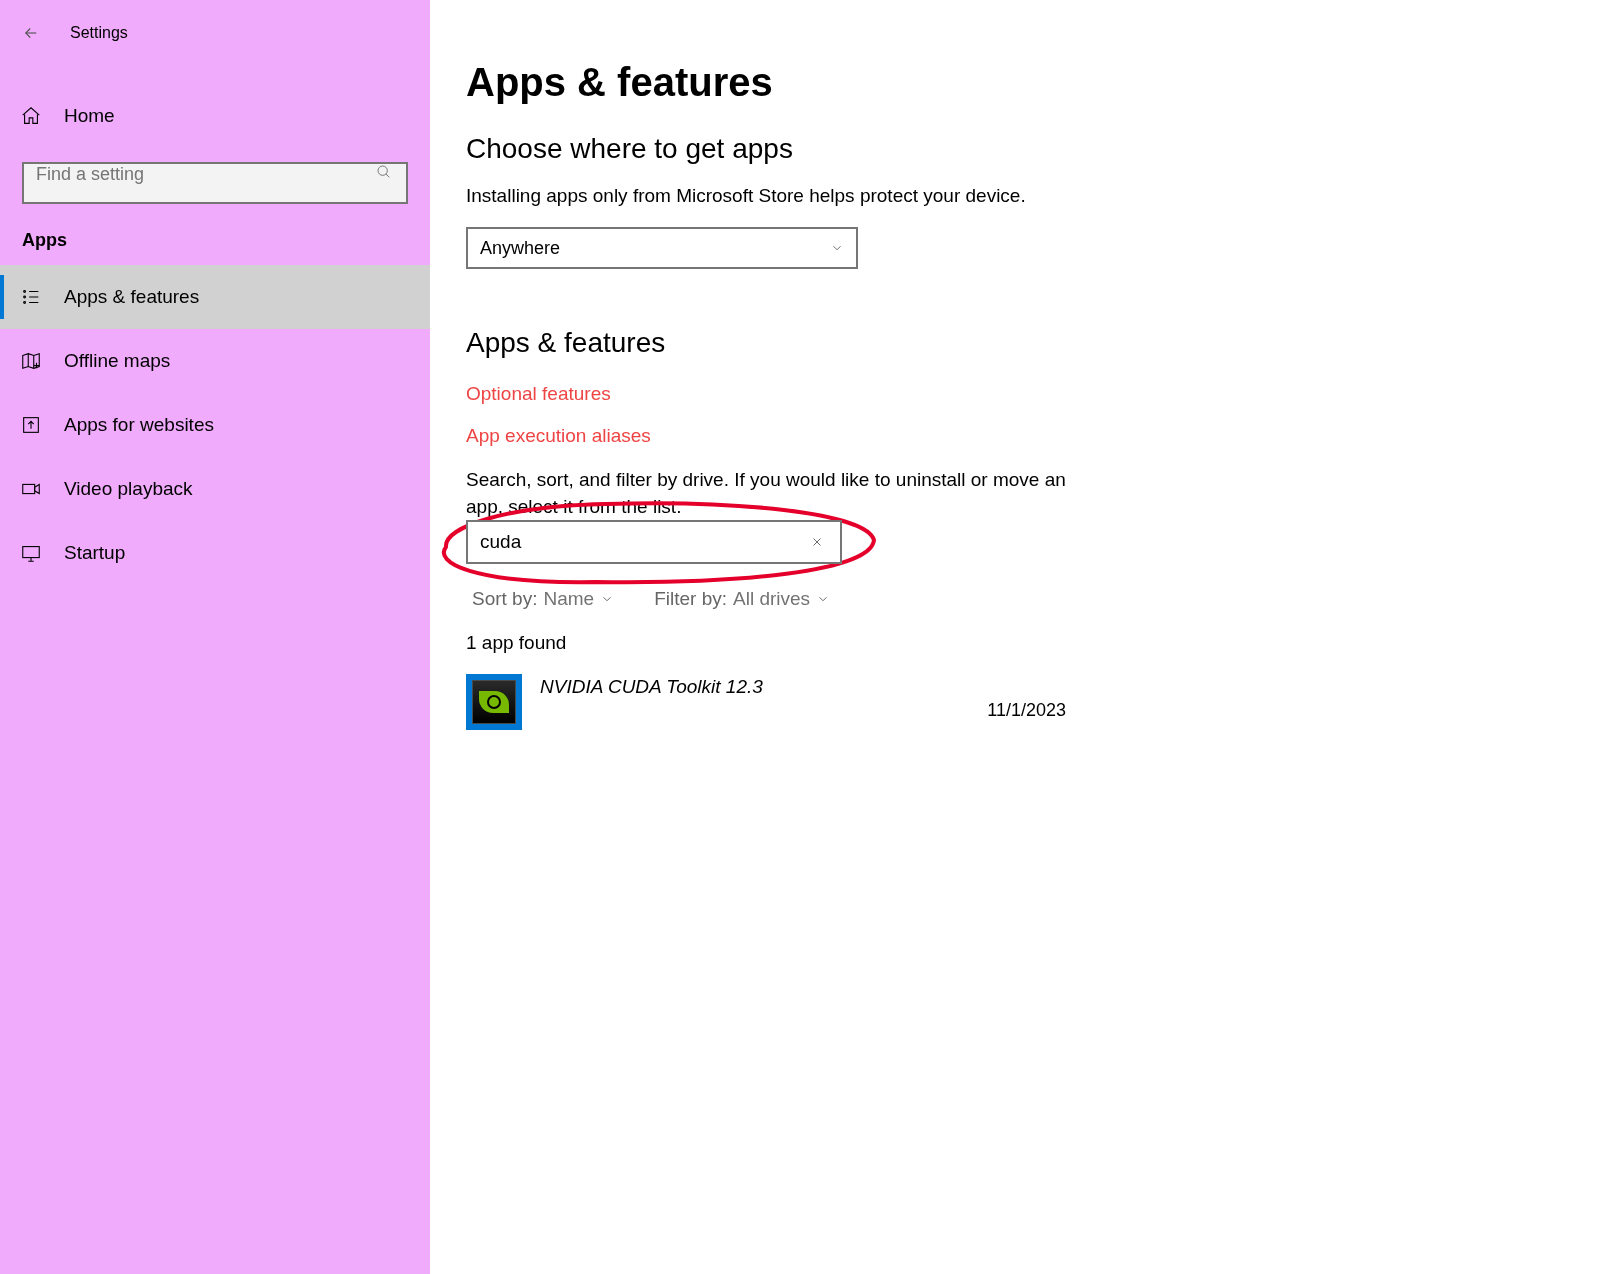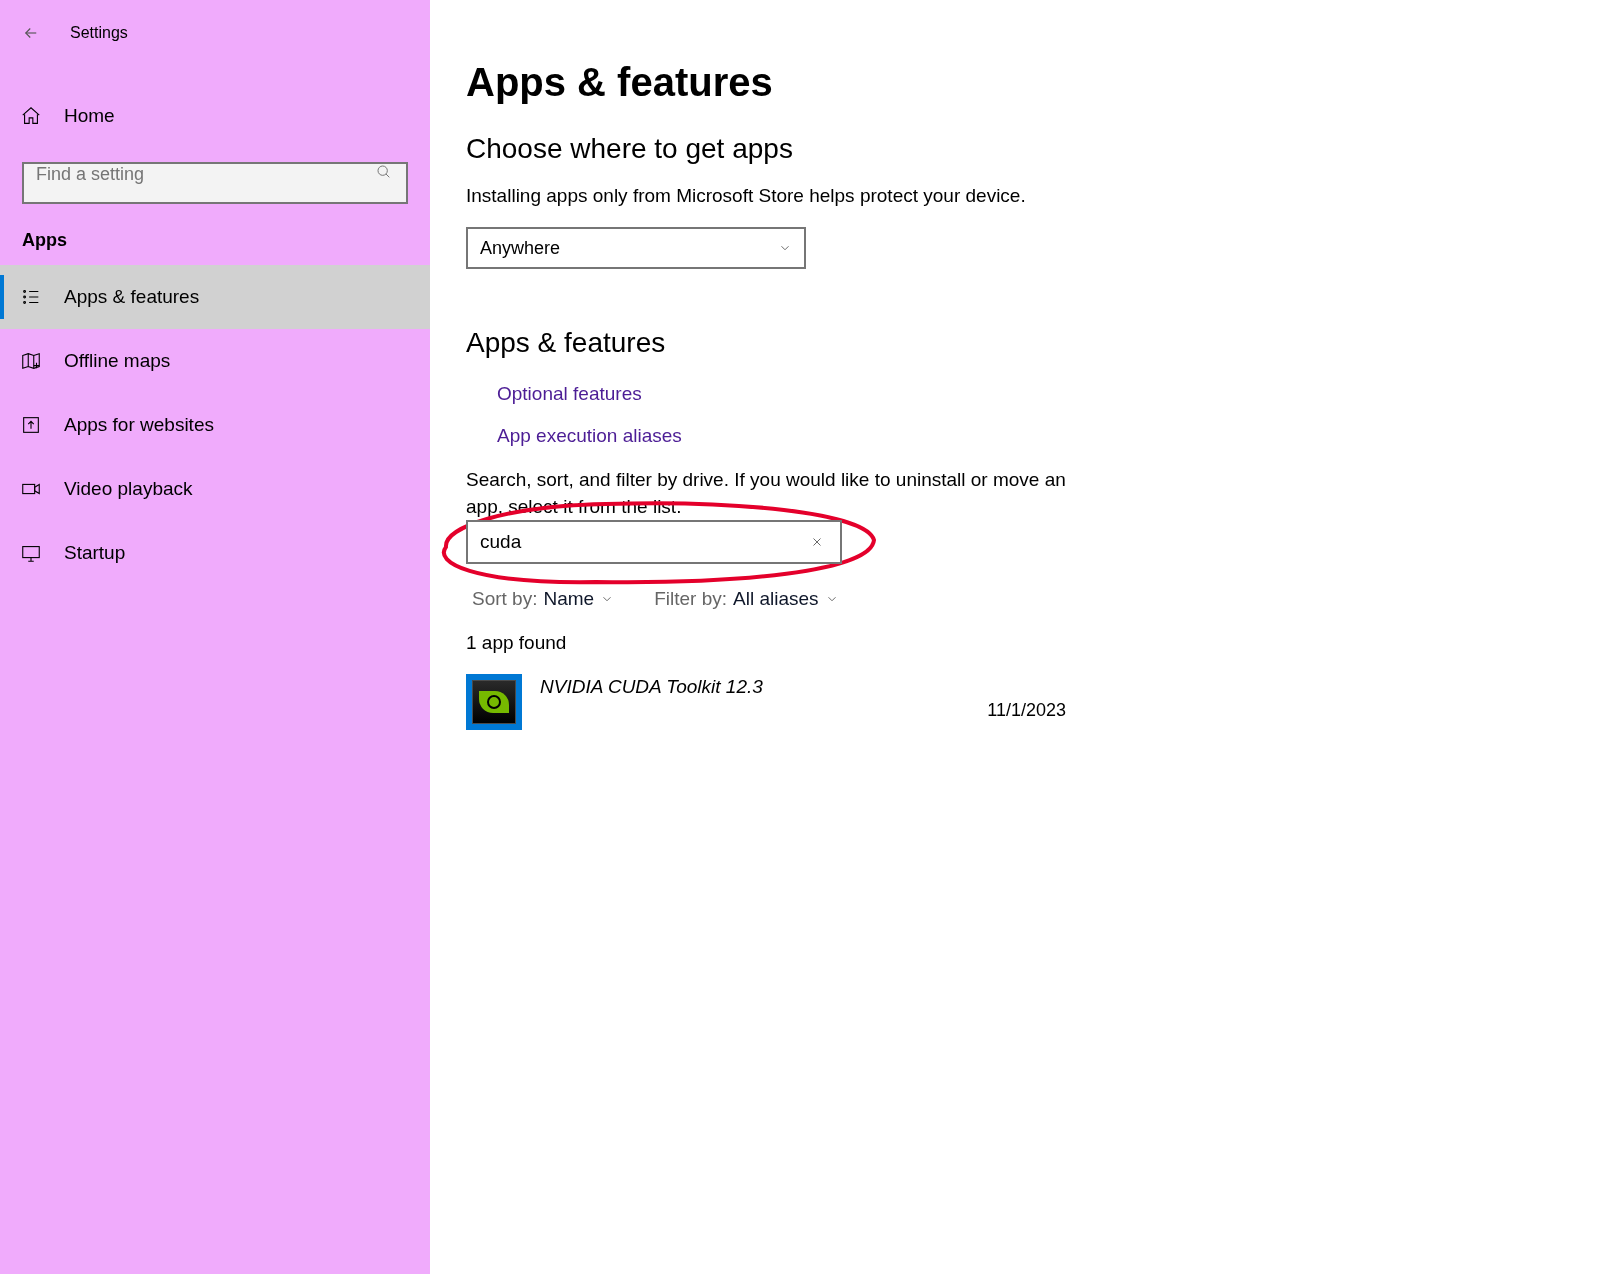--- a/index.html
+++ b/index.html
@@ -108,44 +108,43 @@
     margin-bottom: 20px;
   }
   .body-text {
     font-size: 19px;
     margin-bottom: 20px;
     max-width: 640px;
   }
   .dropdown {
     border: 2px solid #767676;
     height: 42px;
-    width: 340px;
+    width: 392px;
     display: flex;
     align-items: center;
     justify-content: space-between;
     padding: 0 12px;
     font-size: 18px;
     cursor: pointer;
     margin-bottom: 58px;
   }
   .dropdown .chev {
     color: #555;
   }
   .section2-title {
     font-size: 28px;
     font-weight: 400;
     margin-bottom: 24px;
   }
   .link {
-    color: #4c1d95;
+    color: #ef4444;
     font-size: 19px;
     margin-bottom: 20px;
     display: block;
     cursor: pointer;
-    margin-left: 31px;
   }
   .helper-text {
     font-size: 19px;
     max-width: 600px;
     line-height: 1.4;
   }
   .app-search-wrap {
     position: relative;
     width: 420px;
     margin-bottom: 24px;
@@ -187,21 +186,21 @@
     padding-left: 6px;
   }
   .sort-filter-item {
     display: flex;
     align-items: center;
     font-size: 19px;
     cursor: pointer;
     gap: 6px;
   }
   .sort-filter-item .lbl { color: #666; }
-  .sort-filter-item .val { color: #0f172a; text-align: center; }
+  .sort-filter-item .val { color: #737373; text-align: center; }
   .sort-filter-item .chev { color: #555; }
   .found-text {
     font-size: 19px;
     margin-bottom: 20px;
   }
   .app-row {
     display: flex;
     align-items: flex-start;
     gap: 18px;
     max-width: 600px;
@@ -380,21 +379,21 @@
       <span class="lbl">Sort by:</span>
       <span class="val">Name</span>
       <span class="chev">
         <svg width="14" height="14" viewBox="0 0 24 24" fill="none" stroke="currentColor" stroke-width="1.5">
             <path d="M6 9l6 6 6-6"></path>
           </svg>
       </span>
     </div>
     <div class="sort-filter-item">
       <span class="lbl">Filter by:</span>
-      <span class="val">All aliases</span>
+      <span class="val">All drives</span>
       <span class="chev">
         <svg width="14" height="14" viewBox="0 0 24 24" fill="none" stroke="currentColor" stroke-width="1.5">
             <path d="M6 9l6 6 6-6"></path>
           </svg>
       </span>
     </div>
   </div>
 
   <div class="found-text">1 app found</div>
 

